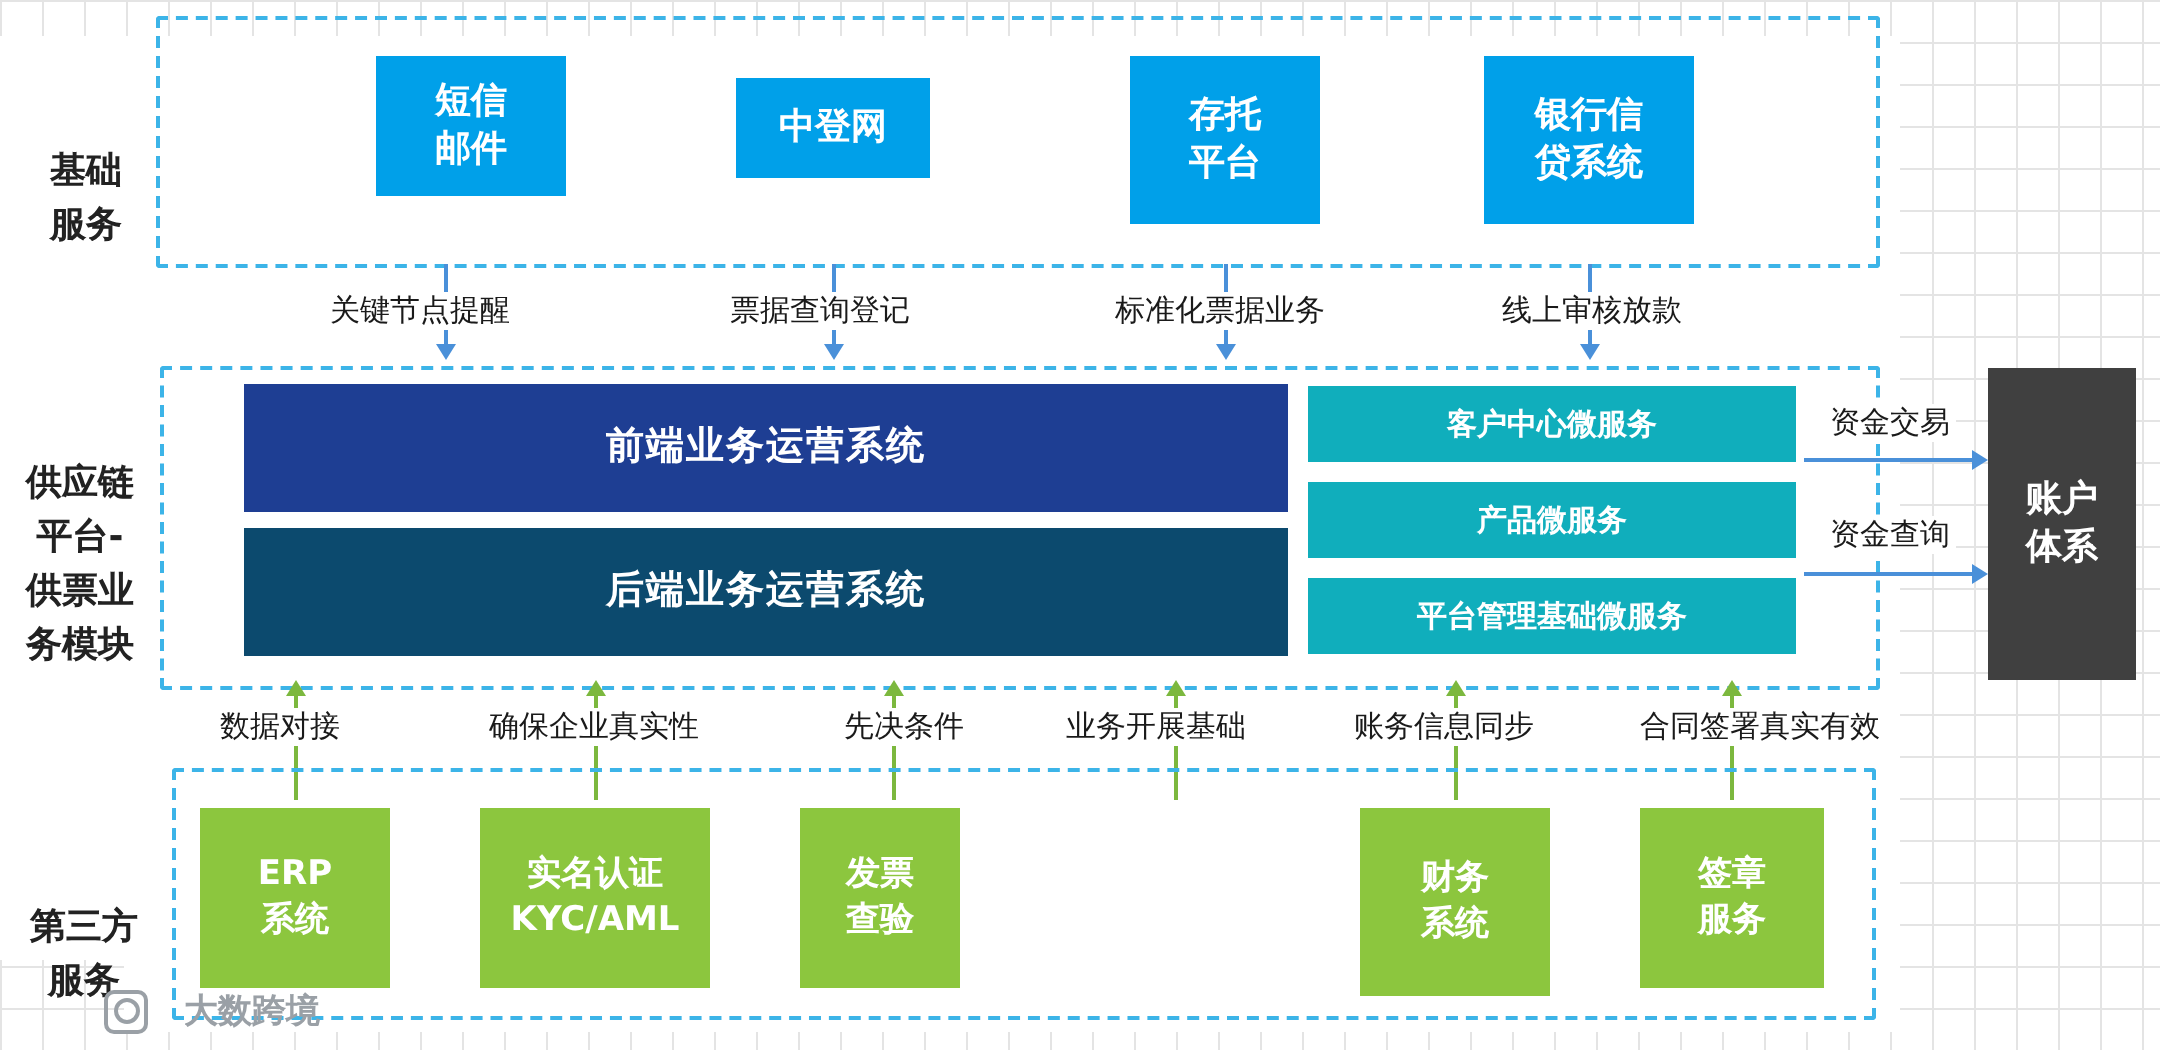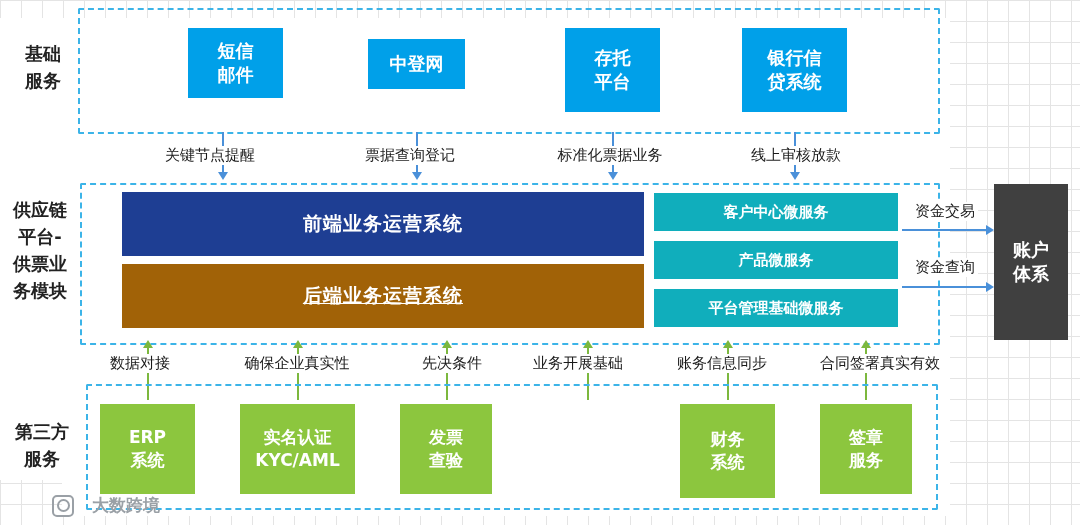--- a/index.html
+++ b/index.html
@@ -17,28 +17,28 @@
 
   .dashed{position:absolute;border:2px dashed #3cb4e8;border-radius:2px;}
 
   .box{
     position:absolute;display:flex;align-items:center;justify-content:center;
     text-align:center;color:#fff;font-weight:bold;white-space:pre-line;
     line-height:1.35;
   }
   .cyan{background:#00a0e9;font-size:18px;}
   .darkblue{background:#1e3e93;font-size:19px;letter-spacing:1px;}
-  .medblue{background:#a16207;font-size:19px;letter-spacing:1px;text-decoration:underline;}
+  .medblue{background:#0c4a6e;font-size:19px;letter-spacing:1px;}
   .teal{background:#10aebc;font-size:15px;}
   .orange{background:#404040;font-size:18px;}
   .green{background:#8cc63e;font-size:17px;}
 
   .side-label{
     position:absolute;font-weight:bold;color:#222;font-size:18px;
-    line-height:27px;text-align:center;white-space:pre-line;
+    line-height:27px;text-align:center;white-space:pre-line;margin-top:32px;
   }
 
   .conn-label{
     position:absolute;font-size:15px;color:#1a1a1a;background:#fff;
     padding:0 3px;white-space:nowrap;transform:translateX(-50%);
   }
 
   .down-arrow{position:absolute;width:2px;background:#4a90d9;}
   .down-arrow::after{
     content:"";position:absolute;left:-4px;bottom:-8px;width:0;height:0;
@@ -130,21 +130,21 @@
   <div class="conn-label" style="left:452px;top:354px">先决条件</div>
   <div class="conn-label" style="left:578px;top:354px">业务开展基础</div>
   <div class="conn-label" style="left:722px;top:354px">账务信息同步</div>
   <div class="conn-label" style="left:880px;top:354px">合同签署真实有效</div>
 
   <div class="dashed" style="left:86px;top:384px;width:848px;height:122px"></div>
   <div class="box green" style="left:100px;top:404px;width:95px;height:90px">ERP
 系统</div>
   <div class="box green" style="left:240px;top:404px;width:115px;height:90px">实名认证
 KYC/AML</div>
-  <div class="box green" style="left:400px;top:404px;width:92px;height:90px">发票
+  <div class="box green" style="left:400px;top:404px;width:80px;height:90px">发票
 查验</div>
   <div class="box green" style="left:680px;top:404px;width:95px;height:94px">财务
 系统</div>
   <div class="box green" style="left:820px;top:404px;width:92px;height:90px">签章
 服务</div>
 
   <div class="watermark">
     <div class="wm-icon">
         <span></span>
       </div>

